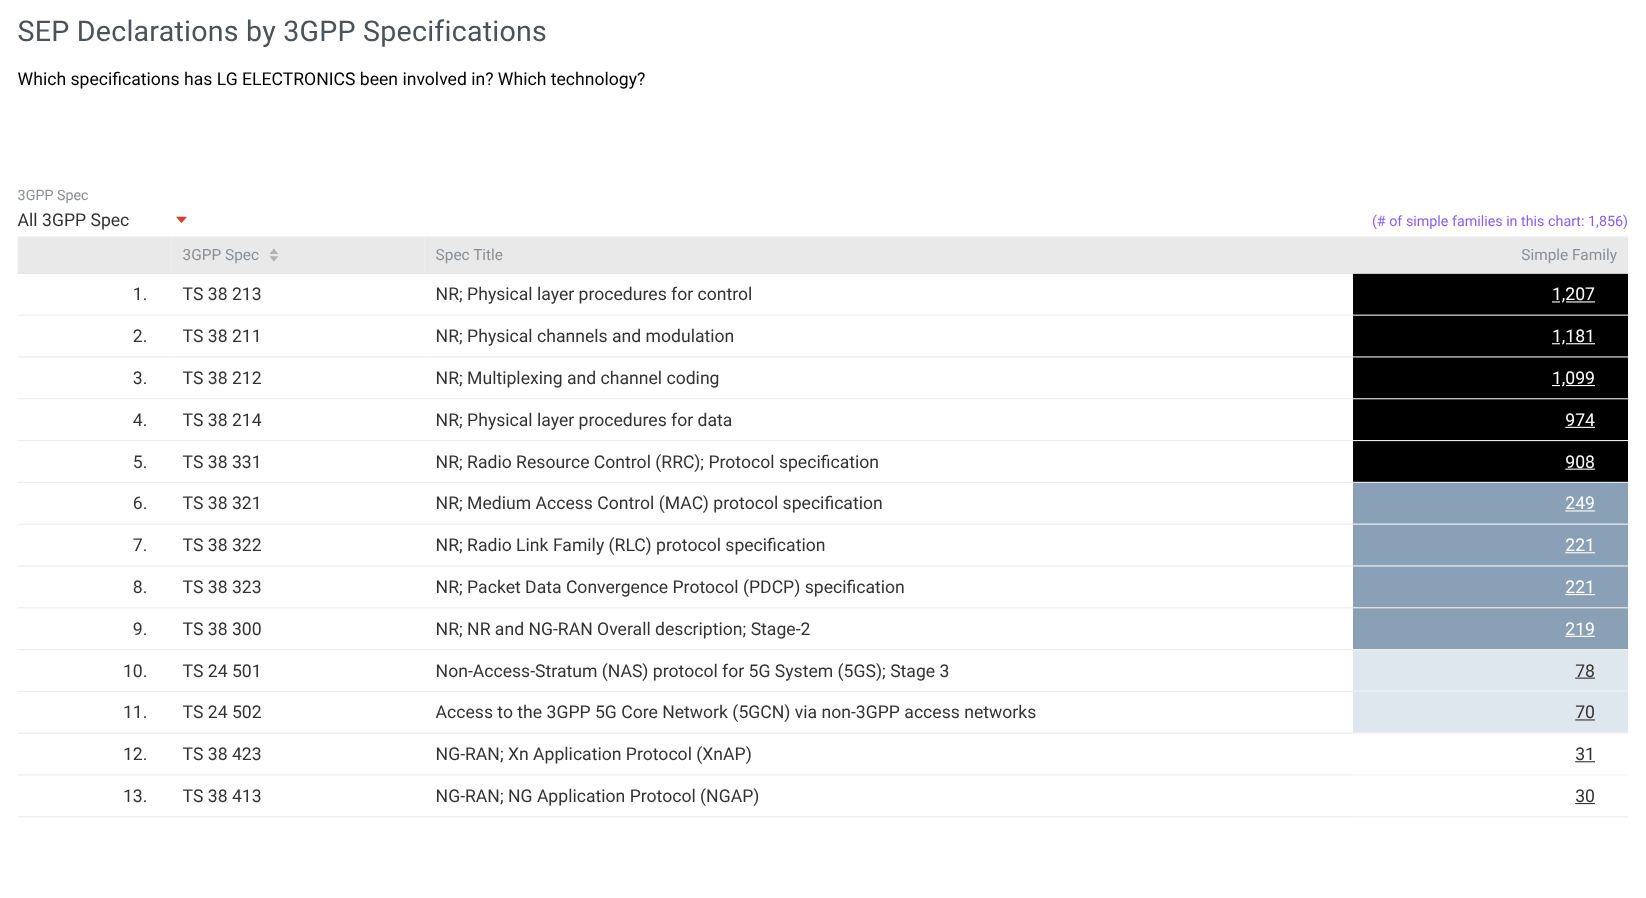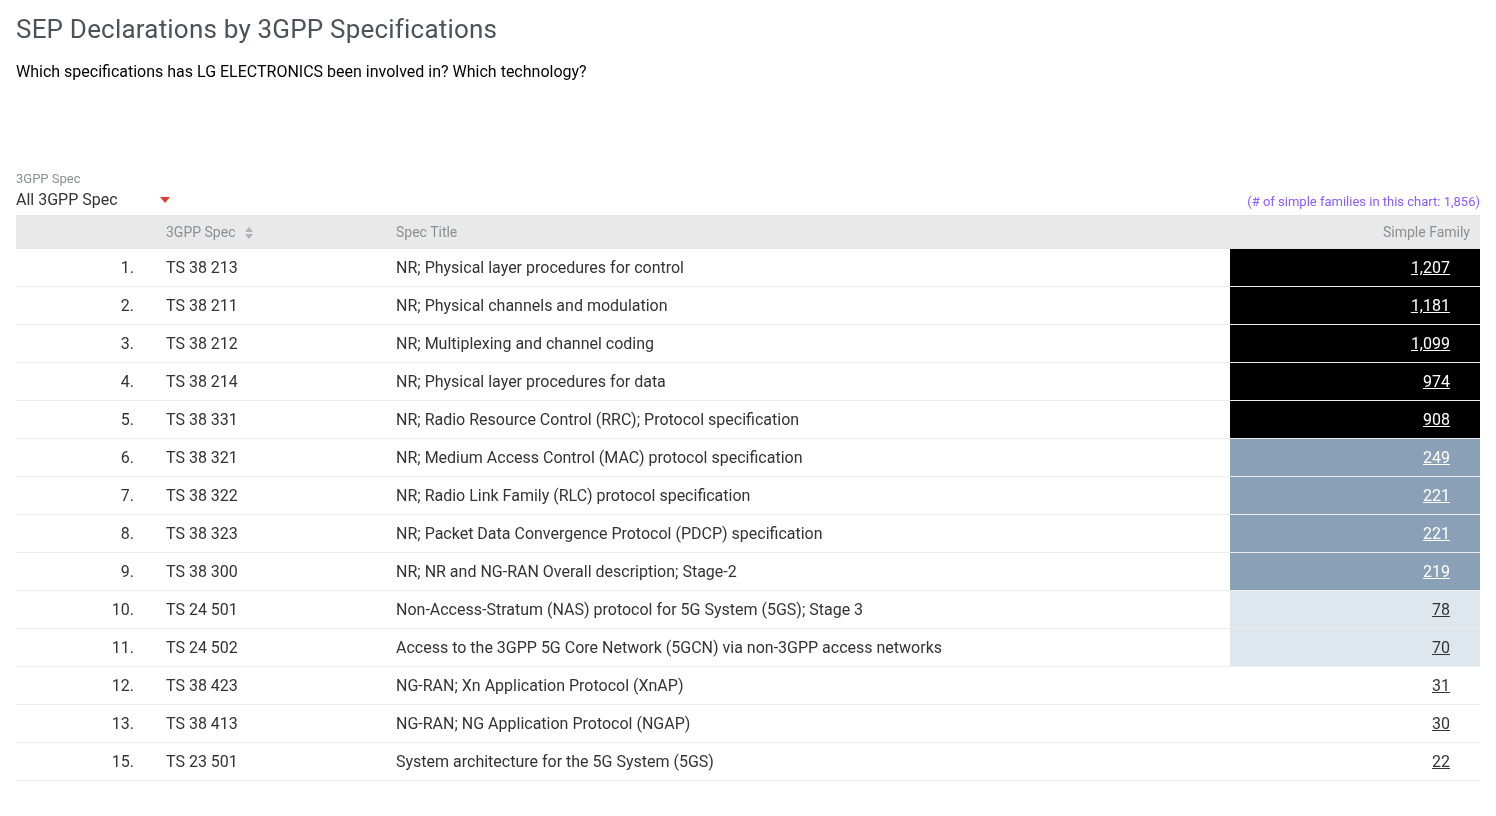--- a/index.html
+++ b/index.html
@@ -246,22 +246,14 @@
         </td>
       </tr>
       <tr>
         <td class="rank">13.</td>
         <td>TS 38 413</td>
         <td>NG-RAN; NG Application Protocol (NGAP)</td>
         <td class="family-cell">
           <a class="family-wrap intensity-0">30</a>
         </td>
       </tr>
-      <tr>
-        <td class="rank">15.</td>
-        <td>TS 23 501</td>
-        <td>System architecture for the 5G System (5GS)</td>
-        <td class="family-cell">
-          <a class="family-wrap intensity-0">22</a>
-        </td>
-      </tr>
     </tbody>
 </table>
 
 </body></html>

